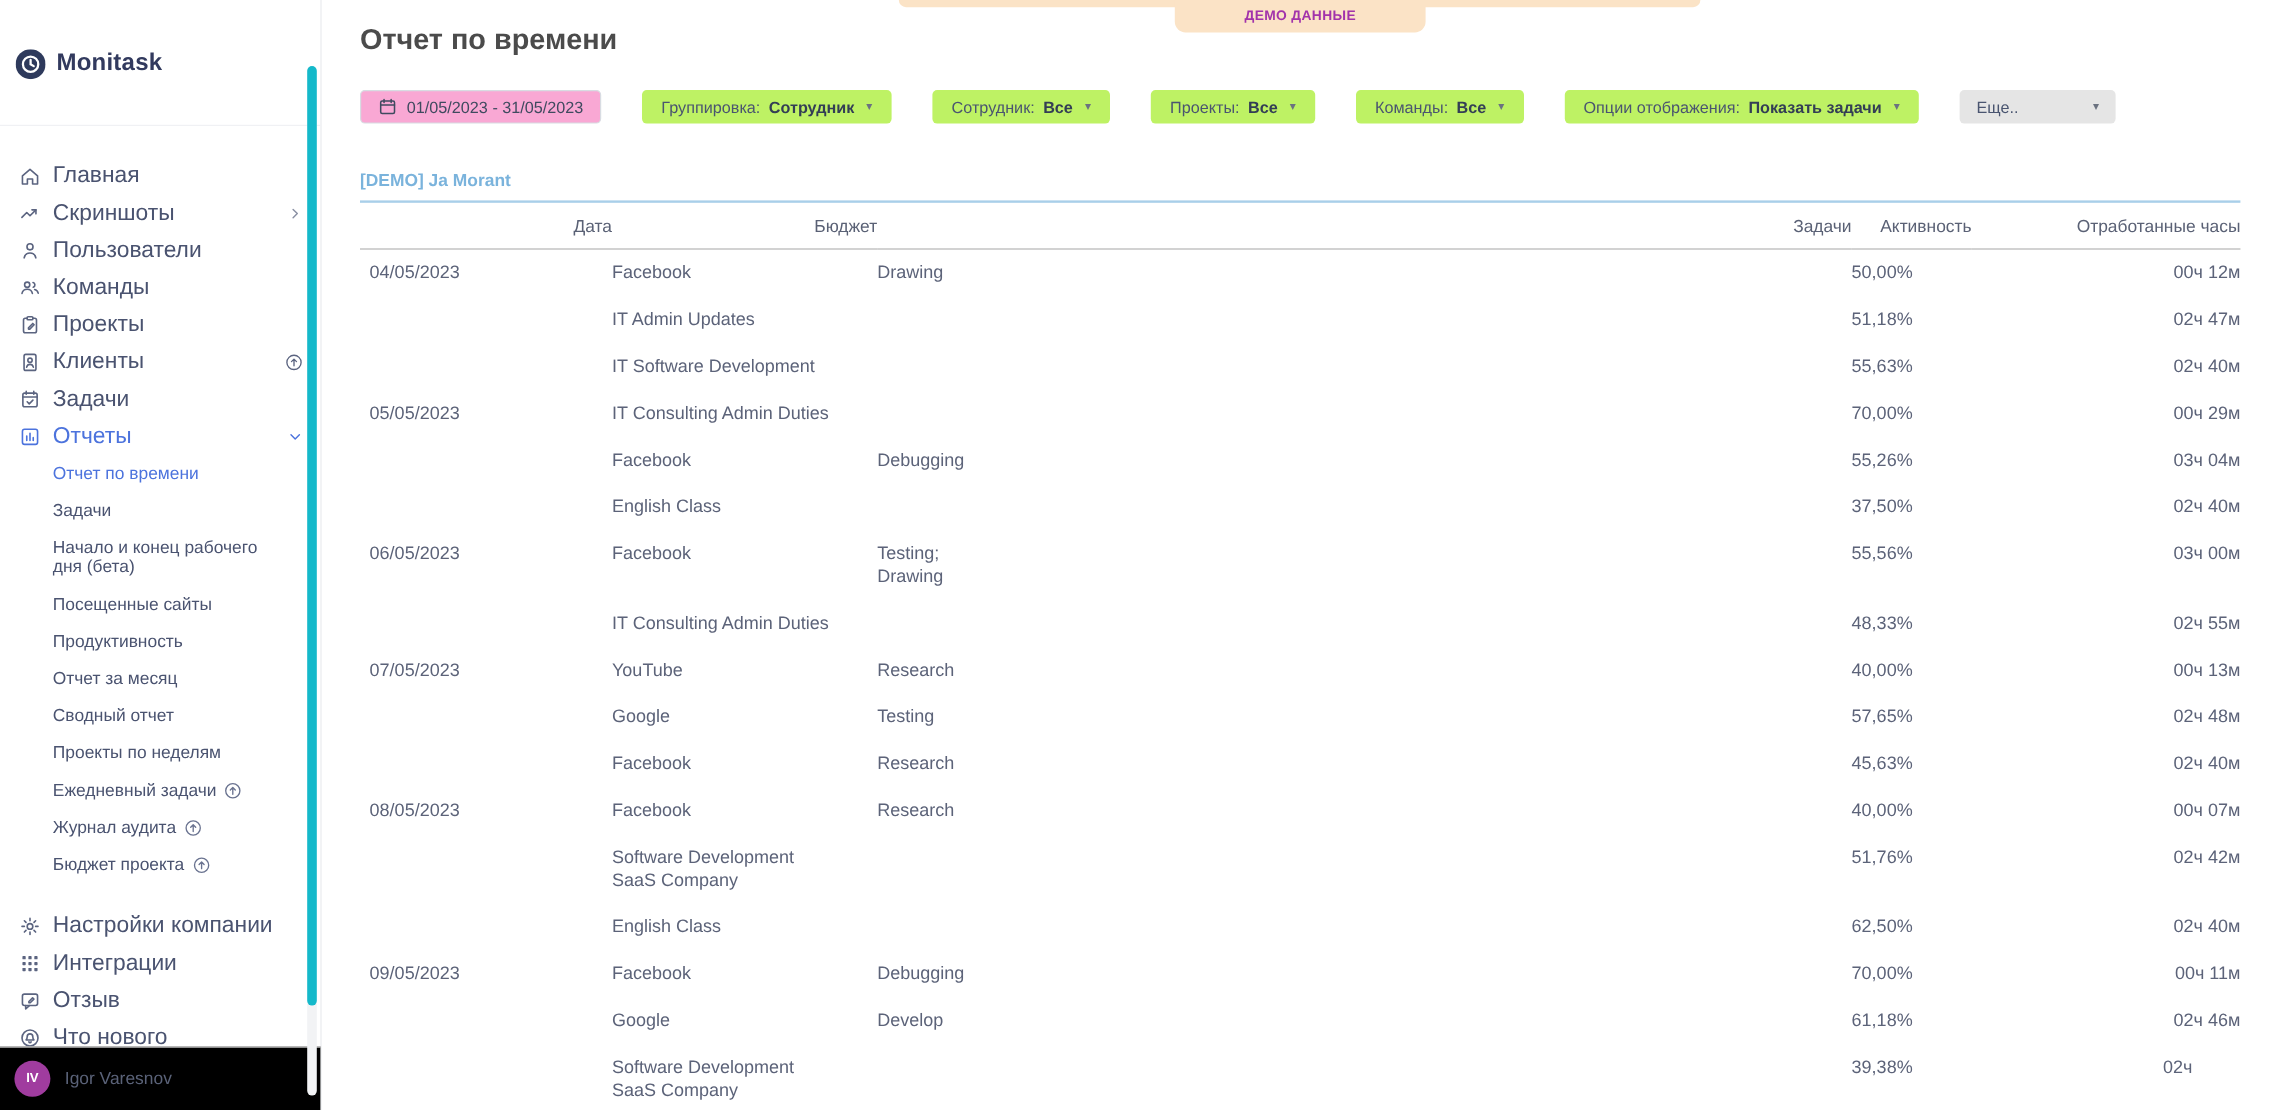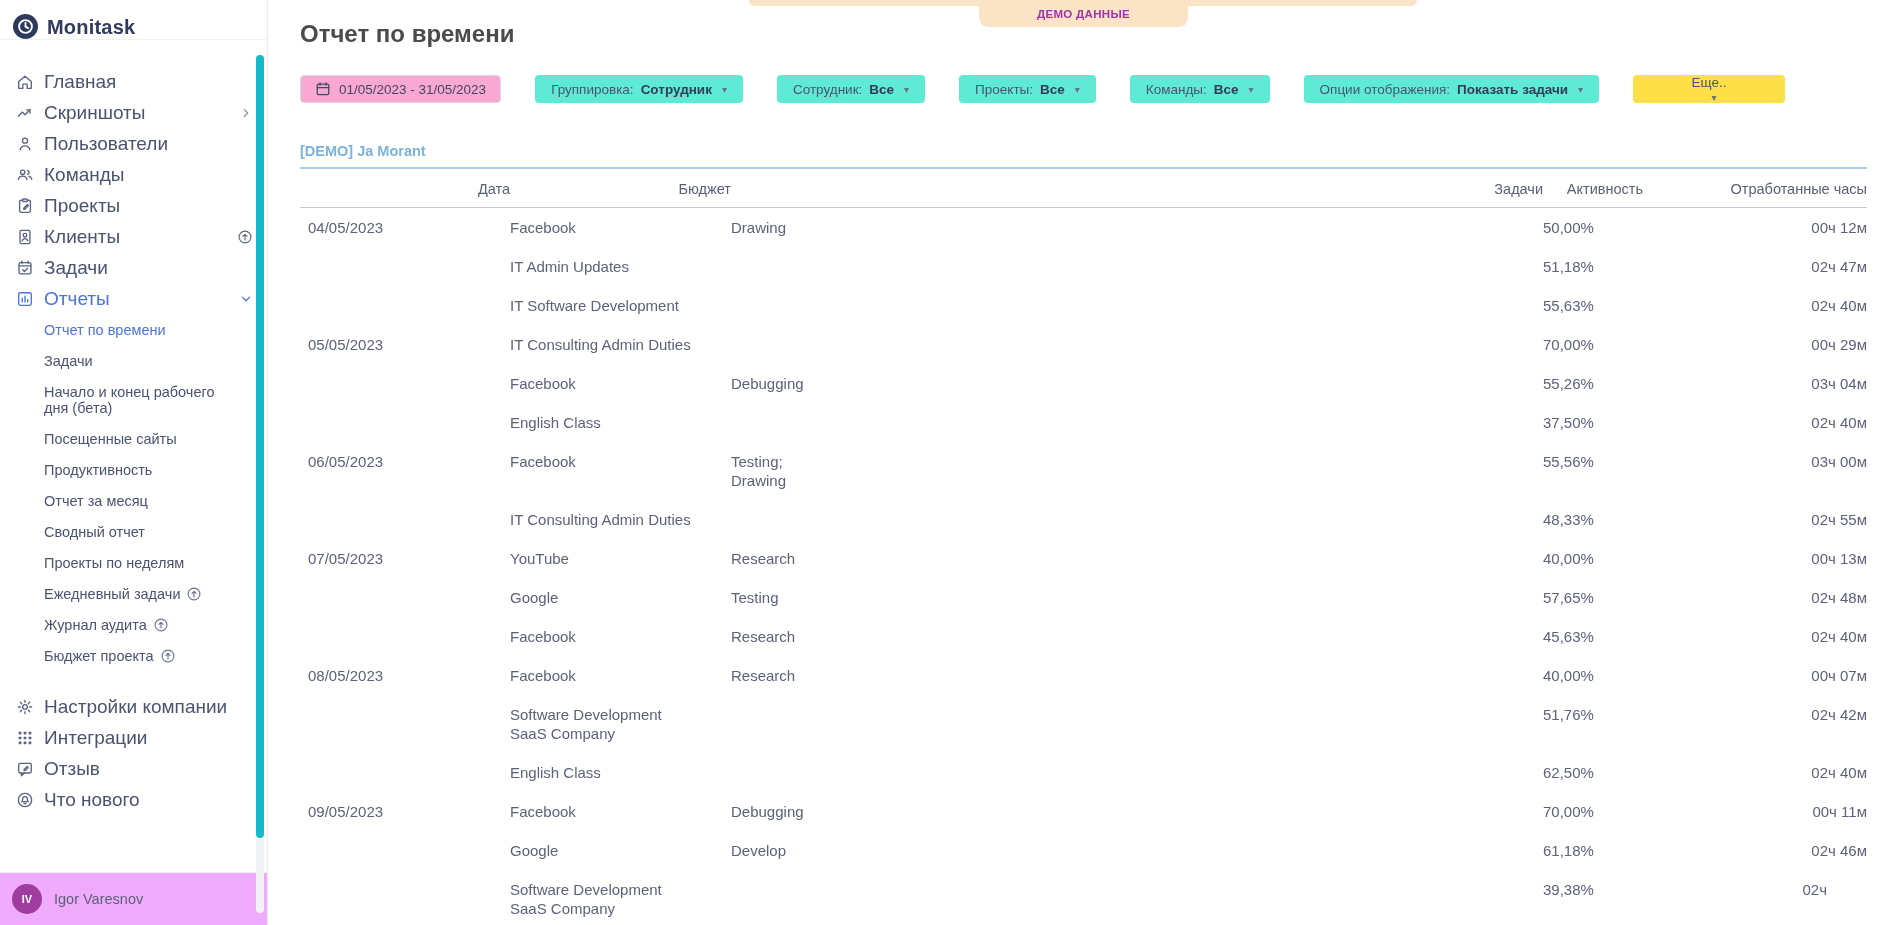--- a/index.html
+++ b/index.html
@@ -3,22 +3,22 @@
 <meta charset="utf-8">
 <style>
   * { margin:0; padding:0; box-sizing:border-box; }
   html,body { width:1899px; height:925px; overflow:hidden; background:#fff;
               font-family:"Liberation Sans", sans-serif; }
   body { position:relative; color:#4a5370; }
 
   
   .sidebar { position:absolute; left:0; top:0; width:268px; height:925px;
              background:#fff; border-right:1px solid #e9ebef; z-index:5; }
-  .logo-row { height:40px; display:flex; align-items:flex-end; padding-left:13px;
-              border-bottom:1px solid #f0f1f4; }
+  .logo-row { height:64px; display:flex; align-items:flex-start; padding-left:13px;
+              border-bottom:1px solid #f0f1f4;margin-top:41px; }
   .logo-mark { width:25px; height:25px; flex:0 0 25px; }
   .brand { font-size:20px; font-weight:800; color:#323a5e; margin-left:9px; letter-spacing:.2px; }
 
   .nav { list-style:none; margin-top:26px; }
   .nav > li { height:31px; display:flex; align-items:center; padding:0 14px 0 16px;
               font-size:19px; cursor:pointer; }
   .nav .ic { width:18px; height:18px; flex:0 0 18px; display:flex; align-items:center; color:#5b6480; }
   .nav .lbl { margin-left:10px; flex:1; }
   .nav .chev { color:#8a90a3; display:flex; }
   .nav li.active, .nav li.active .ic, .nav li.active .chev { color:var(--accent); }
@@ -28,21 +28,21 @@
                 display:flex; align-items:center; cursor:pointer; }
   .submenu .slbl { display:inline-block; max-width:188px; }
   .submenu li.active { color:var(--accent); }
   .submenu .up-inline { margin-left:6px; color:#6a7390; display:flex; }
 
   .bottom-group { margin-top:20px; }
   .upgrade-badge { color:#5b6480; display:flex; }
 
   .user-row { position:absolute; left:0; bottom:0; width:100%; height:53px;
               border-top:1px solid #ededed; display:flex; align-items:center;
-              padding-left:12px; cursor:pointer; background:#f0abfc; }
+              padding-left:12px; cursor:pointer; background:#000000; }
   .avatar { width:30px; height:30px; border-radius:50%; background:var(--avatar-bg);
             color:#fff; font-size:11px; font-weight:700; display:flex;
             align-items:center; justify-content:center; }
   .user-name { margin-left:12px; font-size:14.5px; color:#5a6278; }
 
   .sb-track { position:absolute; top:55px; left:256px; width:8px; height:858px;
               background:#f2f3f5; border-radius:4px; }
   .sb-thumb { position:absolute; top:55px; left:256px; width:8px; height:783px;
               background:var(--scrollbar); border-radius:4px; cursor:grab; z-index:6; }
 
@@ -58,22 +58,22 @@
                   font-weight:600; color:#4b4b4b; }
 
   .filters { margin:27px 32px 0; display:flex; align-items:center; gap:34px; }
   .btn { height:28px; border-radius:4px; display:flex; align-items:center;
          font-size:13.5px; color:#3f4a5f; cursor:pointer; white-space:nowrap; }
   .btn .flabel { color:#4a5570; }
   .btn .fvalue { font-weight:700; color:#333e55; margin-left:7px; }
   .btn .caret { color:#6b7280; font-size:10px; margin-left:10px; }
   .btn-date { background:#f9a8d4; border:1px solid #d8dce2; padding:0 14px; }
   .btn-date .ic-cal { display:flex; margin-right:8px; color:#3f4a5f; }
-  .btn-pill { background:#5eead4; padding:0 16px; }
-  .btn-more { background:#fde047; padding:0 14px; width:152px; justify-content:space-between;flex-direction:column; }
+  .btn-pill { background:#bef264; padding:0 16px; }
+  .btn-more { background:#e5e5e5; padding:0 14px; width:130px; justify-content:space-between; }
 
   .report { margin:40px 32px 0; }
   .group-title { font-size:14.5px; font-weight:700; color:var(--group-title);
                  padding-bottom:8px; border-bottom:2px solid var(--underline); }
   table { width:100%; border-collapse:collapse; table-layout:fixed; }
   col.c-date{width:210px} col.c-proj{width:221px} col.c-task{width:812px}
   col.c-act{width:100px}  col.c-hrs{width:224px}
   th { text-align:right; font-weight:400; font-size:14.5px; color:#5a6175;
        padding:12px 0 10px; border-bottom:1px solid #cbcbcb; }
   th.r, td.r { text-align:right; }

